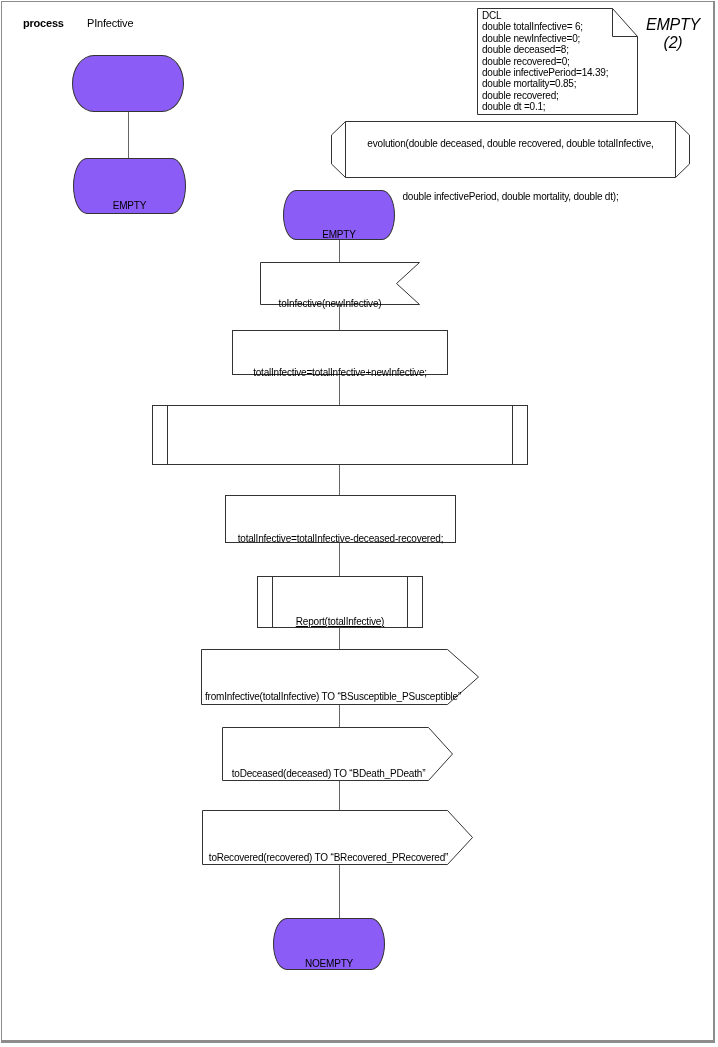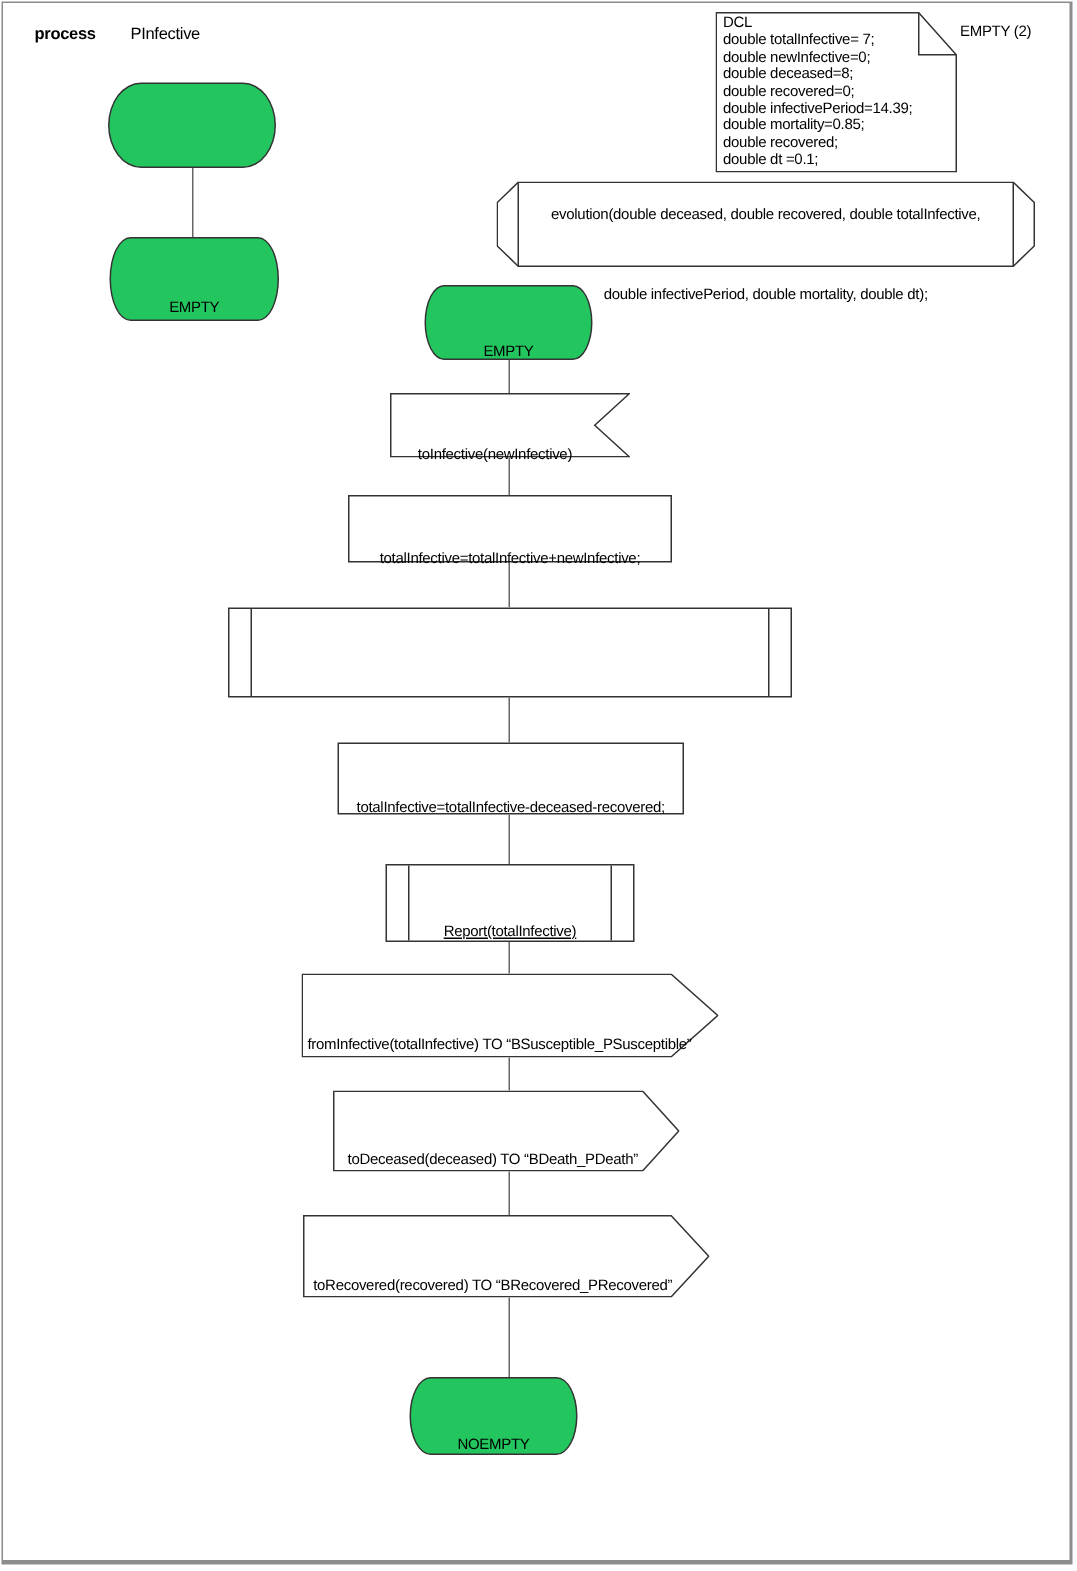--- a/index.html
+++ b/index.html
@@ -27,27 +27,27 @@
     justify-content: center;
   }
   .page-border {
     left: 1px; top: 1px; width: 714px; height: 1042px;
     border: 1px solid #8c8c8c;
     border-right-width: 2px;
     border-bottom-width: 3px;
   }
   .hdr-kind { left: 23px; top: 17px; font-size: 11px; font-weight: bold; letter-spacing: -0.2px; }
   .hdr-name { left: 87px; top: 17px; font-size: 11px; letter-spacing: -0.2px; }
-  .page-ref { left: 640px; top: 16px; width: 66px; font-size: 10px; letter-spacing: -0.2px; }
+  .page-ref { left: 640px; top: 16px; width: 66px; font-size: 16px; text-align: center; letter-spacing: -0.2px; font-style: italic; }
 
   .box {
     border: 1px solid #333;
     background: #fff;
   }
-  .stadium { border: 1px solid #333; background: #22c55e; }
+  .stadium { border: 1px solid #333; background: #8b5cf6; }
 
   .proc-inner-line {
     position: absolute; top: 0; bottom: 0; width: 1px; background: #333;
   }
   .vconn { position: absolute; width: 1px; background: #666; }
 
   .shape-svg { position: absolute; left: 0; top: 0; }
   .overlay-lbl { position: absolute; left: 0; top: 0; right: 0; bottom: 0; }
 
   .dcl-text {
@@ -72,21 +72,21 @@
   <div class="abs hdr-name">PInfective</div>
   <div class="abs page-ref">EMPTY (2)</div>
 
   <div class="abs" style="left:477px; top:8px; width:161px; height:78px;">
     <svg class="shape-svg" width="161" height="107">
       <polygon points="0.5,0.5 135.5,0.5 160.5,28.5 160.5,106.5 0.5,106.5" fill="#fff" stroke="#333" stroke-width="1"></polygon>
       <polyline points="135.5,0.5 135.5,28.5 160.5,28.5" fill="none" stroke="#333" stroke-width="1"></polyline>
     </svg>
     <div class="dcl-text">
       <div>DCL</div>
-      <div>double totalInfective= 7;</div>
+      <div>double totalInfective= 6;</div>
       <div>double newInfective=0;</div>
       <div>double deceased=8;</div>
       <div>double recovered=0;</div>
       <div>double infectivePeriod=14.39;</div>
       <div>double mortality=0.85;</div>
       <div>double recovered;</div>
       <div>double dt =0.1;</div>
     </div>
   </div>
 

